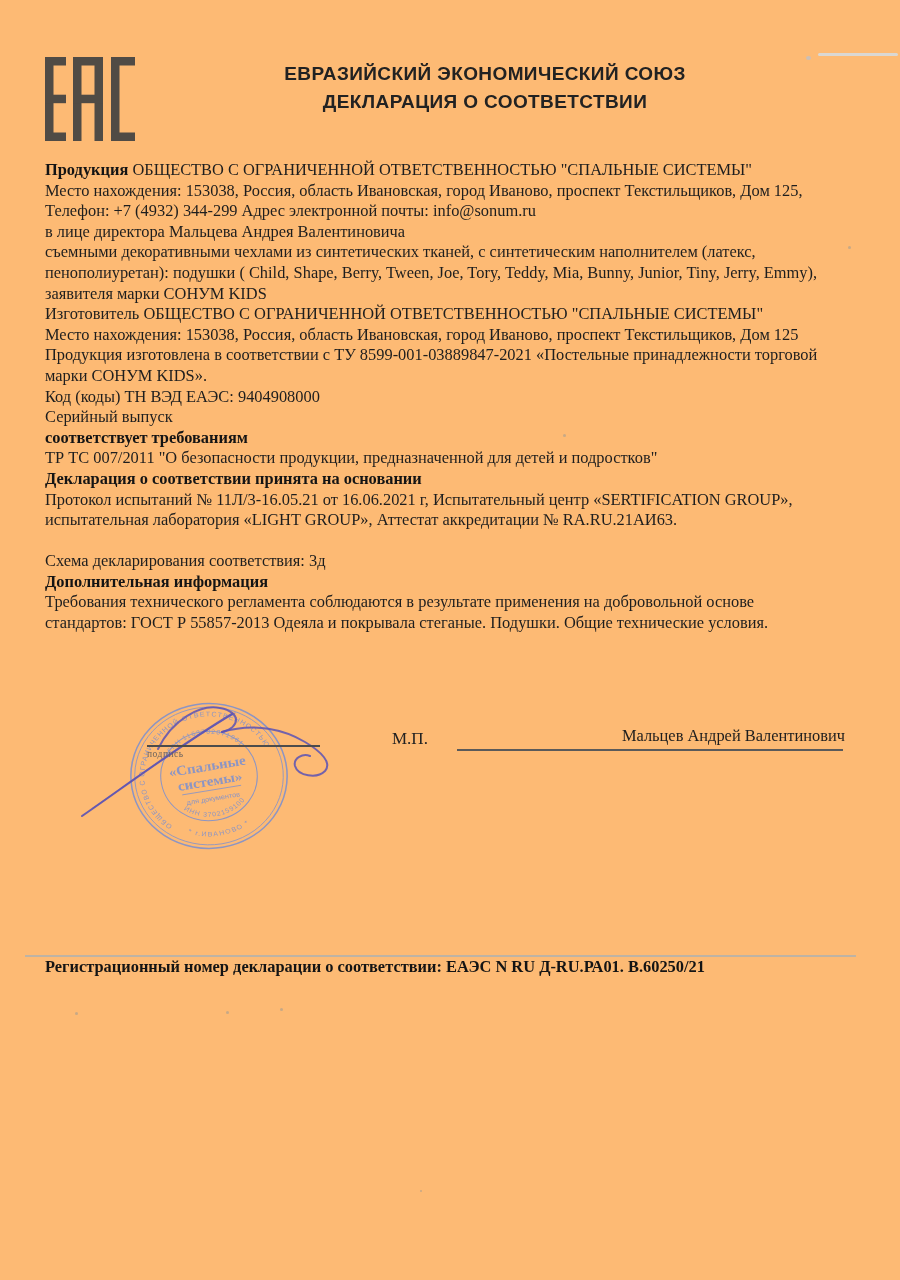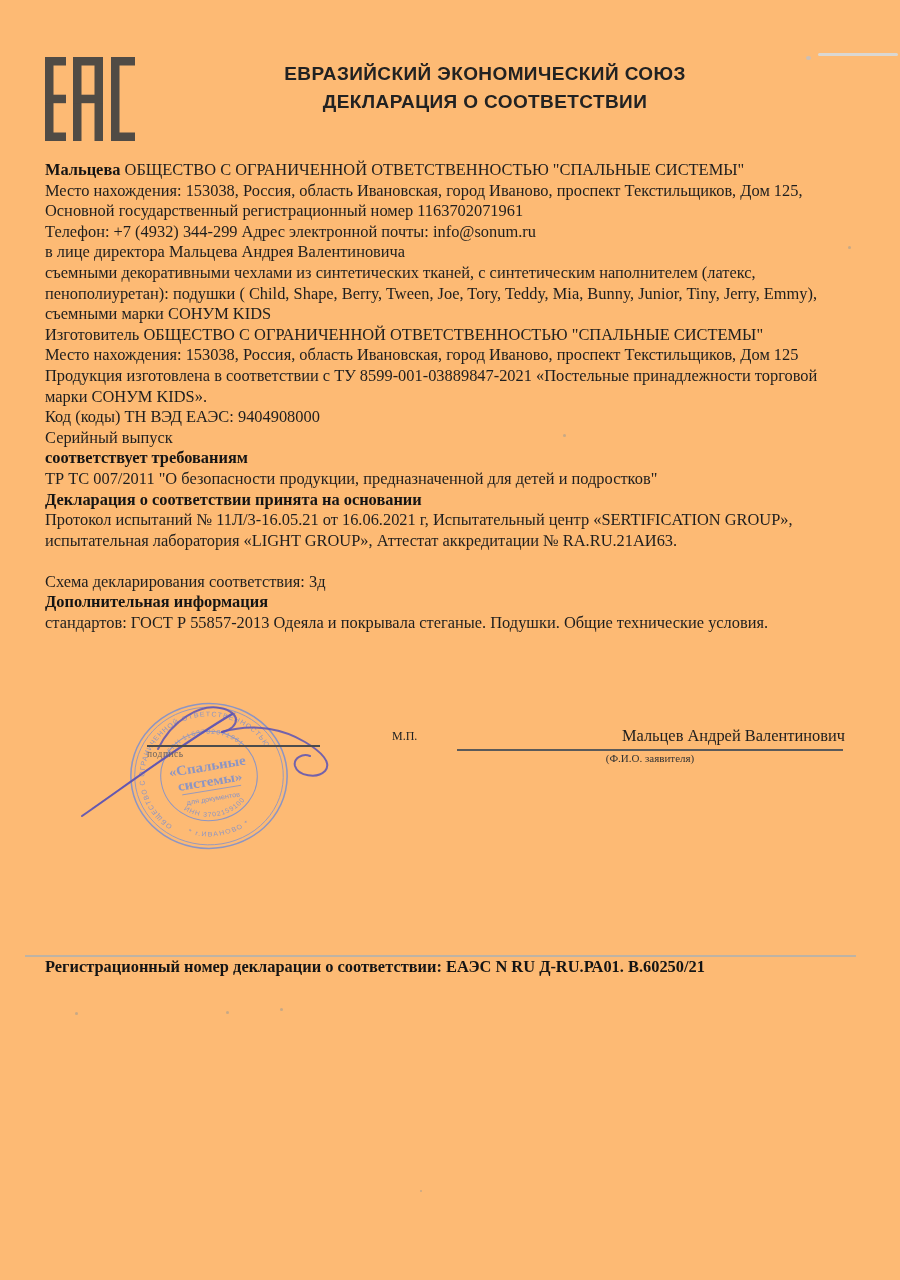--- a/index.html
+++ b/index.html
@@ -29,21 +29,21 @@
   .tline{height:20.6px;white-space:nowrap;}
   .tline .seg-b{font-weight:bold;color:#141414;}
   
   .stamp-svg{position:absolute;left:127px;top:700px;width:164px;height:152px;opacity:.88;}
   .sig-svg{position:absolute;left:55px;top:680px;width:360px;height:180px;}
   .sig-rule{position:absolute;left:147px;top:745px;width:173px;height:2px;background:#4c4c4c;}
   .sig-caption{
     position:absolute;left:147px;top:749px;width:173px;text-align:left;
     font-size:9.5px;color:#6a625e;letter-spacing:.5px;filter:blur(.3px);
   }
-  .mp-label{position:absolute;left:392px;top:729px;font-size:12px;color:#222;}
+  .mp-label{position:absolute;left:392px;top:729px;font-size:17px;color:#222;}
   .signer-name{
     position:absolute;left:455px;top:726px;width:390px;text-align:right;
     font-size:16.4px;color:#1e1e1e;
   }
   .signer-rule{position:absolute;left:457px;top:749px;width:386px;height:1.5px;background:#5a5a5a;}
   .signer-caption{
     position:absolute;left:455px;top:752px;width:390px;text-align:center;
     font-size:11px;color:#333;
   }
   
@@ -92,42 +92,42 @@
     </g>
   </svg>
 
   <div class="doc-title">
     <div>ЕВРАЗИЙСКИЙ ЭКОНОМИЧЕСКИЙ СОЮЗ</div>
     <div>ДЕКЛАРАЦИЯ О СООТВЕТСТВИИ</div>
   </div>
 
   <div class="body-text">
 
-  <div class="tline"><b class="seg-b">Мальцева</b><span class="seg-t"> ОБЩЕСТВО С ОГРАНИЧЕННОЙ ОТВЕТСТВЕННОСТЬЮ "СПАЛЬНЫЕ СИСТЕМЫ"</span></div>
+  <div class="tline"><b class="seg-b">Продукция</b><span class="seg-t"> ОБЩЕСТВО С ОГРАНИЧЕННОЙ ОТВЕТСТВЕННОСТЬЮ "СПАЛЬНЫЕ СИСТЕМЫ"</span></div>
       <div class="tline"><b class="seg-b"></b><span class="seg-t">Место нахождения: 153038, Россия, область Ивановская, город Иваново, проспект Текстильщиков, Дом 125,</span></div>
-      <div class="tline"><b class="seg-b"></b><span class="seg-t">Основной государственный регистрационный номер 1163702071961</span></div>
       <div class="tline"><b class="seg-b"></b><span class="seg-t">Телефон: +7 (4932) 344-299 Адрес электронной почты: info@sonum.ru</span></div>
       <div class="tline"><b class="seg-b"></b><span class="seg-t">в лице директора Мальцева Андрея Валентиновича</span></div>
       <div class="tline"><b class="seg-b"></b><span class="seg-t">съемными декоративными чехлами из синтетических тканей, с синтетическим наполнителем (латекс,</span></div>
       <div class="tline"><b class="seg-b"></b><span class="seg-t">пенополиуретан): подушки ( Child, Shape, Berry, Tween, Joe, Tory, Teddy, Mia, Bunny, Junior, Tiny, Jerry, Emmy),</span></div>
-      <div class="tline"><b class="seg-b"></b><span class="seg-t">съемными марки СОНУМ KIDS</span></div>
+      <div class="tline"><b class="seg-b"></b><span class="seg-t">заявителя марки СОНУМ KIDS</span></div>
       <div class="tline"><b class="seg-b"></b><span class="seg-t">Изготовитель ОБЩЕСТВО С ОГРАНИЧЕННОЙ ОТВЕТСТВЕННОСТЬЮ "СПАЛЬНЫЕ СИСТЕМЫ"</span></div>
       <div class="tline"><b class="seg-b"></b><span class="seg-t">Место нахождения: 153038, Россия, область Ивановская, город Иваново, проспект Текстильщиков, Дом 125</span></div>
       <div class="tline"><b class="seg-b"></b><span class="seg-t">Продукция изготовлена в соответствии с ТУ 8599-001-03889847-2021 «Постельные принадлежности торговой</span></div>
       <div class="tline"><b class="seg-b"></b><span class="seg-t">марки СОНУМ KIDS».</span></div>
       <div class="tline"><b class="seg-b"></b><span class="seg-t">Код (коды) ТН ВЭД ЕАЭС: 9404908000</span></div>
       <div class="tline"><b class="seg-b"></b><span class="seg-t">Серийный выпуск</span></div>
       <div class="tline"><b class="seg-b">соответствует требованиям</b><span class="seg-t"></span></div>
       <div class="tline"><b class="seg-b"></b><span class="seg-t">ТР ТС 007/2011 "О безопасности продукции, предназначенной для детей и подростков"</span></div>
       <div class="tline"><b class="seg-b">Декларация о соответствии принята на основании</b><span class="seg-t"></span></div>
       <div class="tline"><b class="seg-b"></b><span class="seg-t">Протокол испытаний № 11Л/3-16.05.21 от 16.06.2021 г, Испытательный центр «SERTIFICATION GROUP»,</span></div>
       <div class="tline"><b class="seg-b"></b><span class="seg-t">испытательная лаборатория «LIGHT GROUP», Аттестат аккредитации № RA.RU.21АИ63.</span></div>
       <div class="tline"><b class="seg-b"></b><span class="seg-t"></span></div>
       <div class="tline"><b class="seg-b"></b><span class="seg-t">Схема декларирования соответствия: 3д</span></div>
       <div class="tline"><b class="seg-b">Дополнительная информация</b><span class="seg-t"></span></div>
+      <div class="tline"><b class="seg-b"></b><span class="seg-t">Требования технического регламента соблюдаются в результате применения на добровольной основе</span></div>
       <div class="tline"><b class="seg-b"></b><span class="seg-t">стандартов: ГОСТ Р 55857-2013 Одеяла и покрывала стеганые. Подушки. Общие технические условия.</span></div>
       <div class="tline"><b class="seg-b"></b><span class="seg-t"></span></div>
     </div>
 
   <svg class="stamp-svg" viewBox="-85 -85 170 170" preserveAspectRatio="none" aria-hidden="true">
     <g transform="rotate(-10)" fill="none" stroke="#7d90cf">
       <circle r="81" stroke-width="1.6"></circle>
       <circle r="77" stroke-width="0.9"></circle>
       <circle r="50" stroke-width="1.1"></circle>
       <defs>
@@ -166,21 +166,20 @@
     </g>
   </svg>
 
   <div class="sig-rule"></div>
   <div class="sig-caption">подпись</div>
 
   <div class="mp-label">М.П.</div>
 
   <div class="signer-name">Мальцев Андрей Валентинович</div>
   <div class="signer-rule"></div>
-  <div class="signer-caption">(Ф.И.О. заявителя)</div>
 
   <div class="reg-block">
 
   <div class="tline"><b class="seg-b"></b><span class="seg-t">Регистрационный номер декларации о соответствии: ЕАЭС N RU Д-RU.РА01. В.60250/21</span></div>
     </div>
 
   <div class="bottom-rule"></div>
 
   <div class="artifact smudge"></div>
   <div class="artifact smudge-dot"></div>

